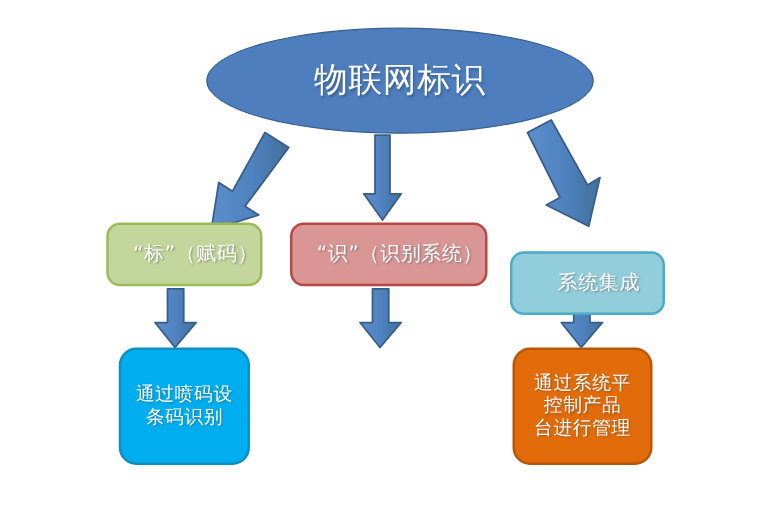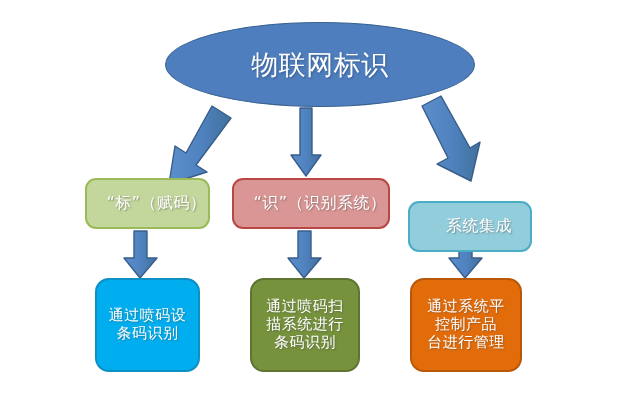--- a/index.html
+++ b/index.html
@@ -108,27 +108,20 @@
 
   <div class="node mid" id="mid-2">系统集成</div>
 
   <div class="node leaf" id="leaf-0">
     <span>
       <span class="leaf-text">通过喷码设</span>
       <span class="leaf-text">条码识别</span>
     </span>
   </div>
 
-  <div class="node leaf" id="leaf-1">
-    <span>
-      <span class="leaf-text">通过喷码扫</span>
-      <span class="leaf-text">描系统进行</span>
-      <span class="leaf-text">条码识别</span>
-    </span>
-  </div>
 
   <div class="node leaf" id="leaf-2">
     <span>
       <span class="leaf-text">通过系统平</span>
       <span class="leaf-text">控制产品</span>
       <span class="leaf-text">台进行管理</span>
     </span>
   </div>
 
 </div>

